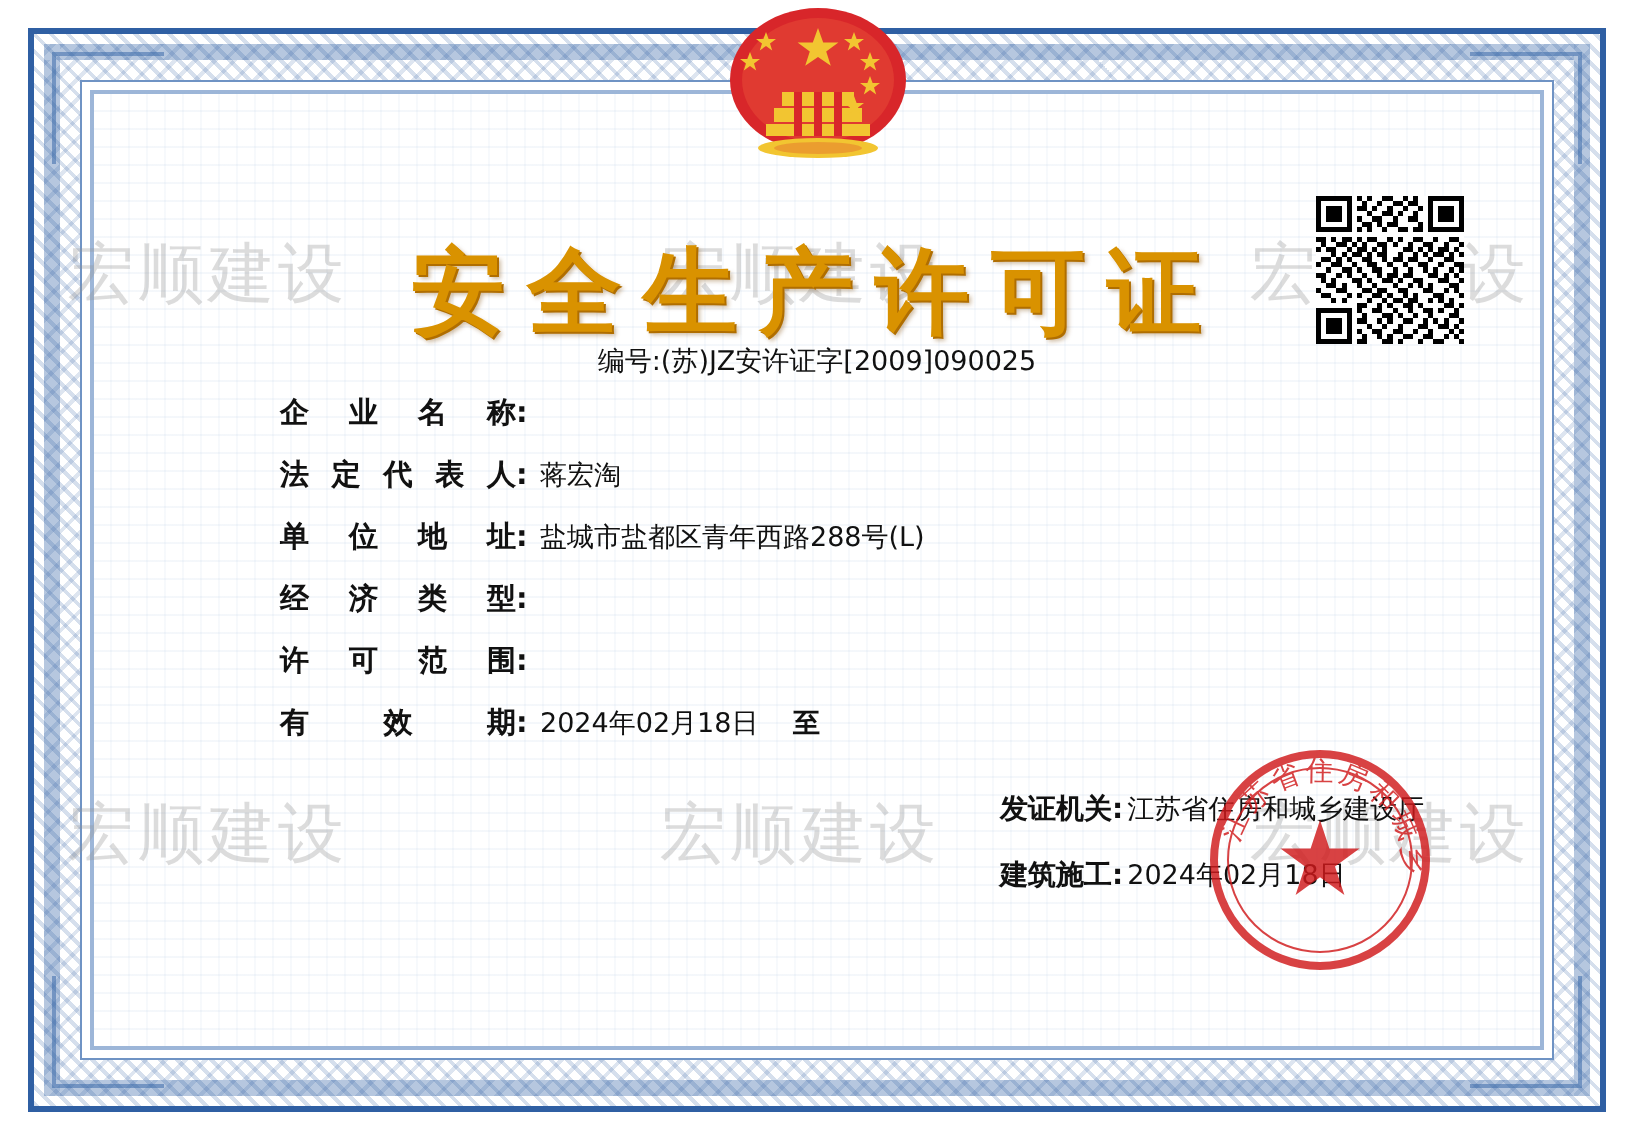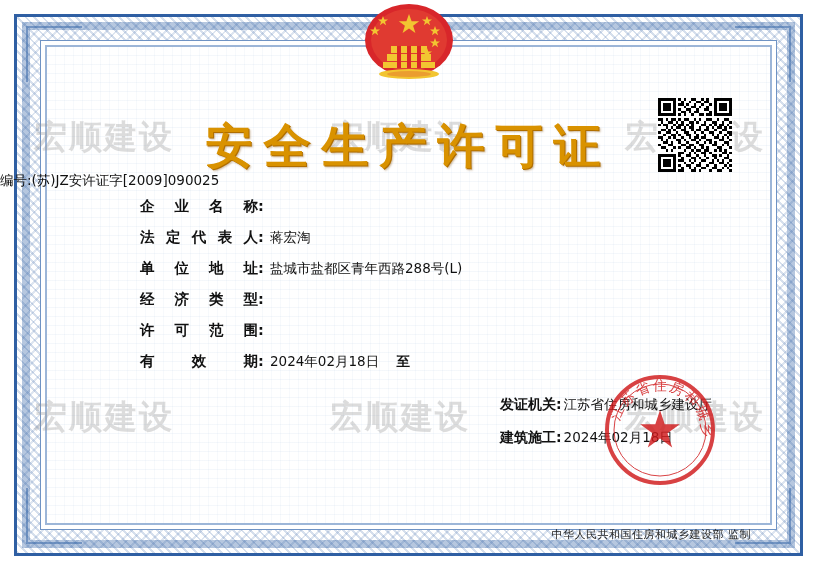--- a/index.html
+++ b/index.html
@@ -103,21 +103,21 @@
     top: 2px;
     transform: translateX(-50%);
     width: 112px;
     height: 92px;
   }
 
   
   .watermark {
     position: absolute;
     font-size: 33px;
-    font-weight: bold;
+    font-weight: normal;
     color: rgba(150,150,150,0.33);
     letter-spacing: 2px;
     white-space: nowrap;
     pointer-events: none;
     font-family: "DejaVu Sans", sans-serif;
   }
   .wm1 { left: 34px;  top: 115px; }
   .wm2 { left: 330px; top: 115px; }
   .wm3 { left: 625px; top: 115px; }
   .wm4 { left: 34px;  top: 395px; }
@@ -152,21 +152,21 @@
     letter-spacing: 11px;
     color: #d99200;
     text-shadow: 1px 1px 0 #b06e00, 2px 2px 2px rgba(120,70,0,0.35);
     font-family: "DejaVu Sans", sans-serif;
   }
   .serial {
     position: absolute;
     left: 0;
     right: 0;
     top: 172px;
-    text-align: left;
+    text-align: center;
     font-size: 13.5px;
     color: #111111;
     font-family: "DejaVu Sans", sans-serif;
   }
 
   .fields {
     position: absolute;
     left: 140px;
     top: 197px;
     width: 540px;
@@ -600,15 +600,14 @@
   <svg class="seal" viewBox="0 0 120 120">
     <circle cx="60" cy="60" r="53" fill="none" stroke="#d0191b" stroke-width="4"></circle>
     <circle cx="60" cy="60" r="46" fill="none" stroke="#d0191b" stroke-width="1"></circle>
     <polygon points="60,40 64.7,54.3 79.8,54.3 67.5,63.2 72.2,77.5 60,68.6 47.8,77.5 52.5,63.2 40.2,54.3 55.3,54.3" fill="#d0191b"></polygon>
     <path id="sealArcTop" d="M 18 62 A 42 42 0 0 1 102 62" fill="none"></path>
     <text font-size="14" fill="#d0191b" font-family="DejaVu Sans, sans-serif" letter-spacing="2">
       <textPath href="#sealArcTop" startOffset="8%">江苏省住房和城乡建设厅</textPath>
     </text>
   </svg>
 
-  <div class="footer-note">中华人民共和国住房和城乡建设部 监制</div>
 
 </div>
 
 </body></html>

